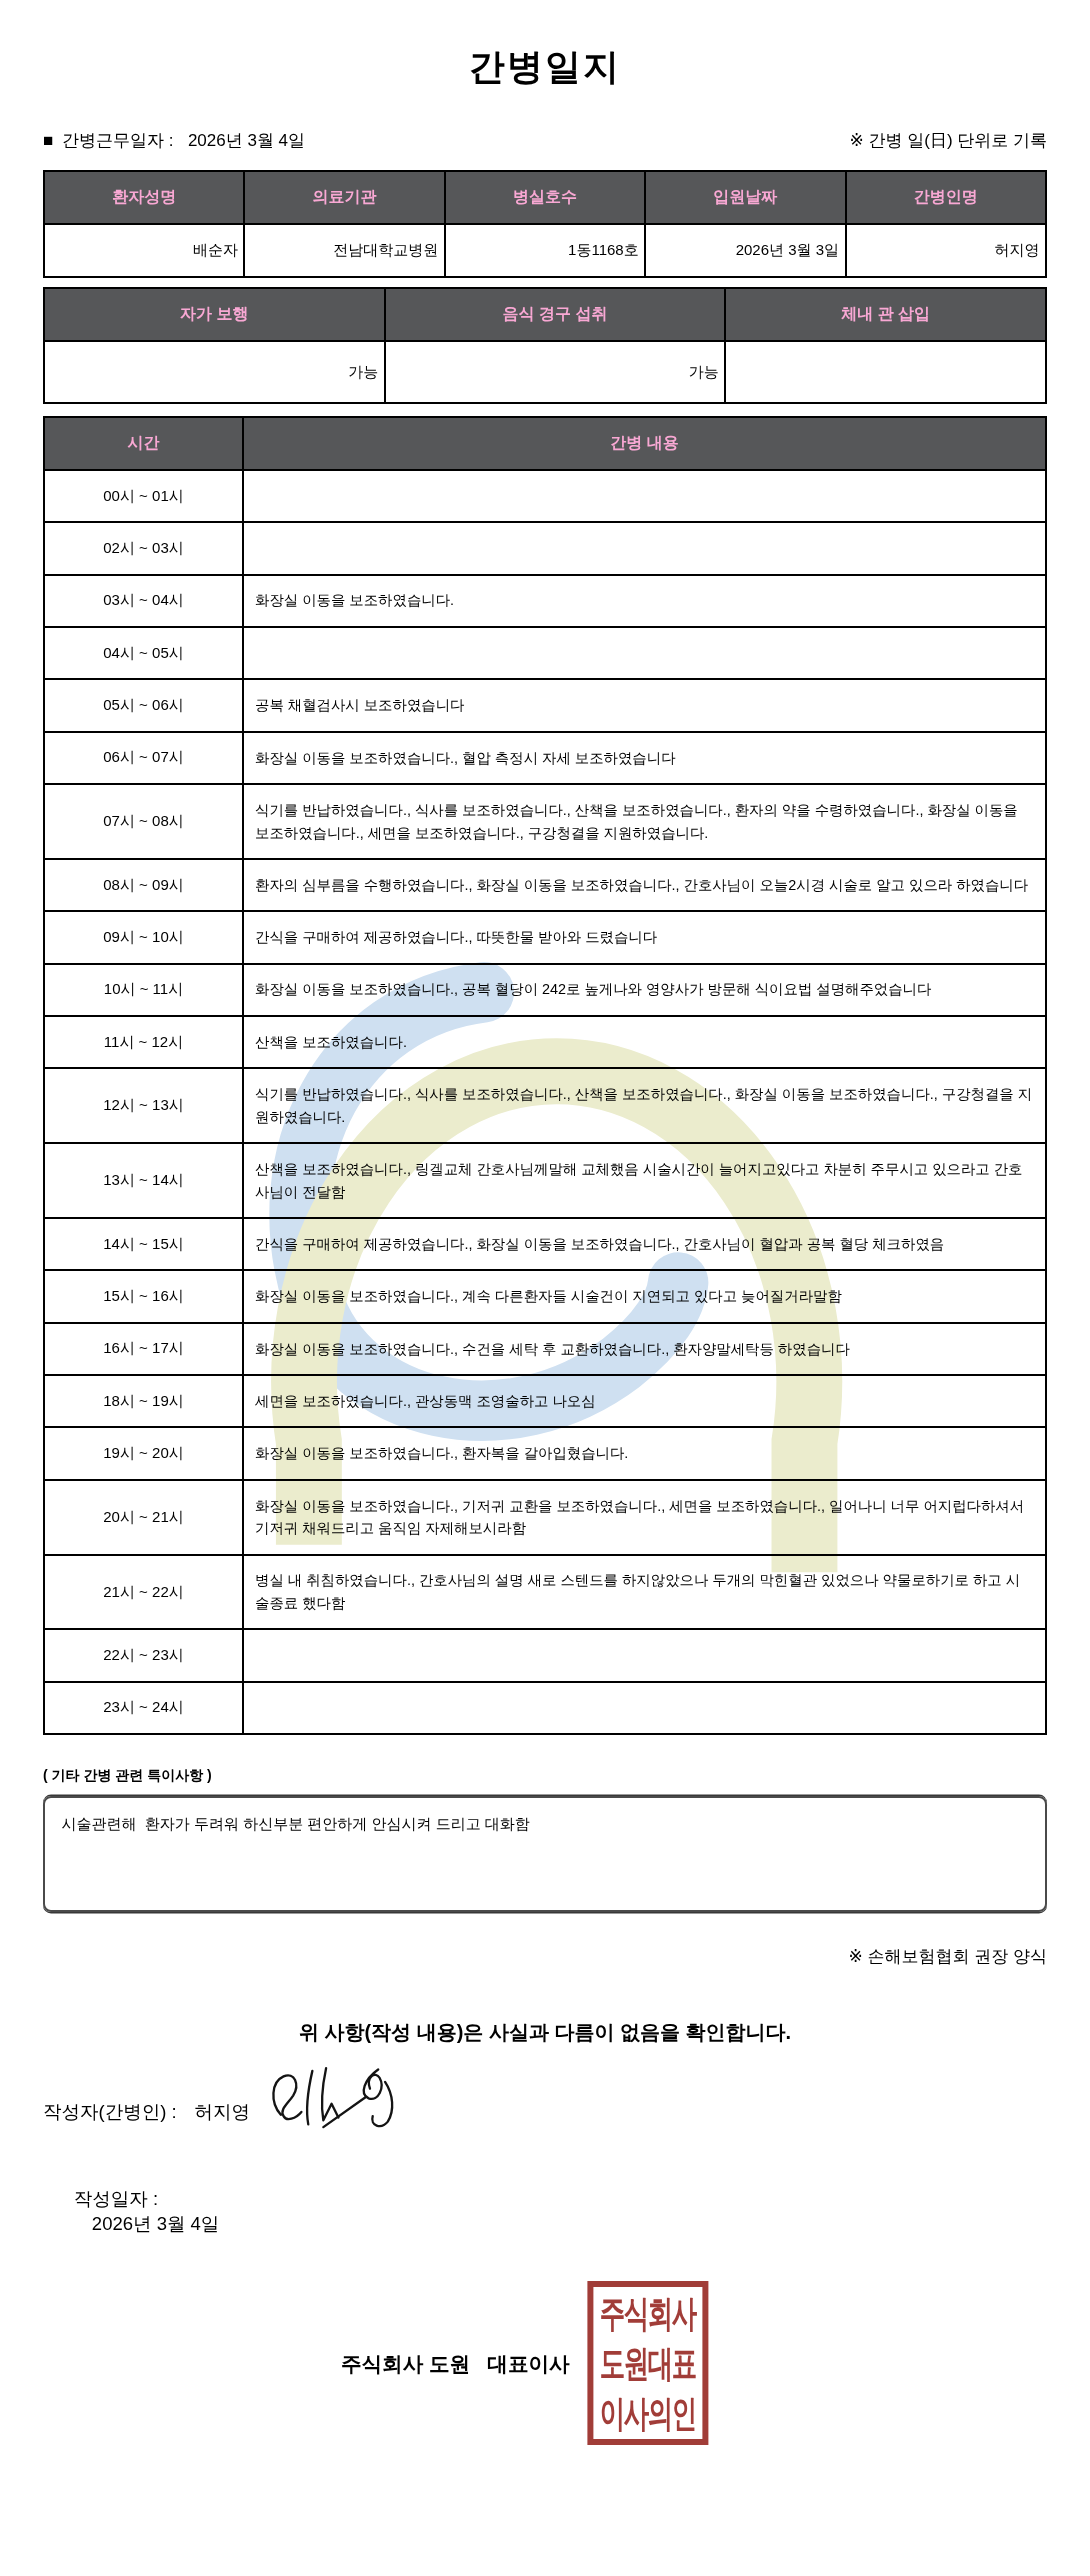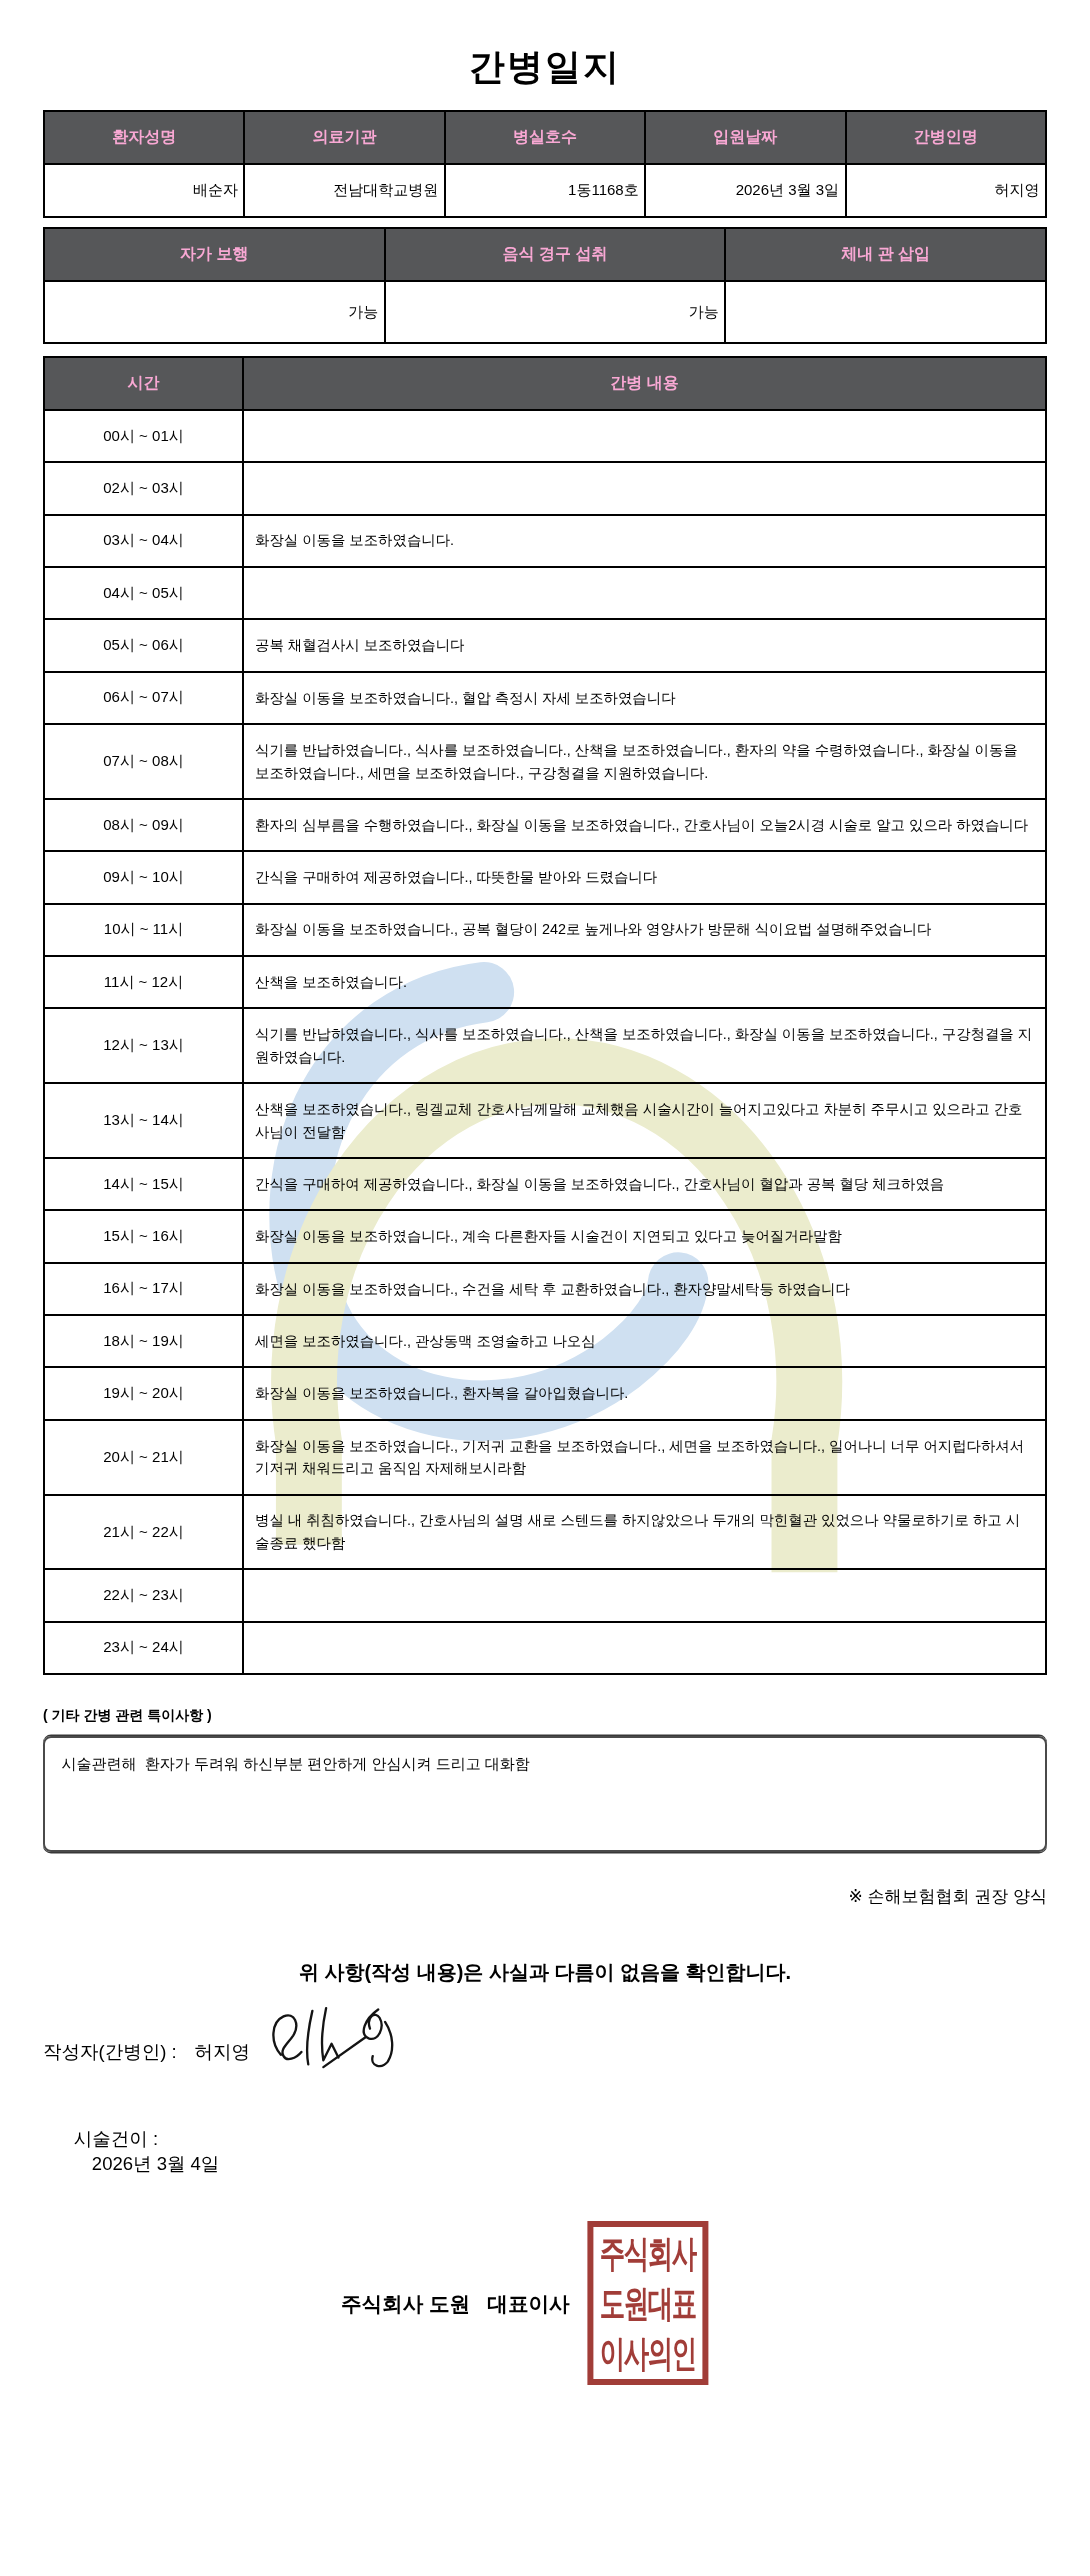--- a/index.html
+++ b/index.html
@@ -49,20 +49,28 @@
 
   <svg class="wm" width="1090" height="2576" viewBox="0 0 1588 3752" aria-hidden="true">
     <path d="M 705 1445 C 500 1470 390 1680 455 1890 C 510 2060 740 2110 905 1985 C 960 1942 985 1900 988 1868" fill="none" stroke="#cfe0f1" stroke-width="88" stroke-linecap="round"></path>
     <path d="M 450 2250 L 450 2100 A 368 452 0 1 1 1172 2100 L 1172 2290" fill="none" stroke="#ebeccd" stroke-width="96" stroke-linecap="butt"></path>
   </svg>
 
   <div class="content">
 
     <h1 class="doc-title">간병일지</h1>
 
+    <div class="meta">
+      <div>
+        <span class="sq">■</span>
+        <span class="lbl">간병근무일자  :</span>
+        <span>2026년 3월 4일</span>
+      </div>
+      <div>※ 간병 일(日) 단위로 기록</div>
+    </div>
 
     <table class="tbl mt1">
       <colgroup>
           <col style="width:20%">
           <col style="width:20%">
           <col style="width:20%">
           <col style="width:20%">
           <col style="width:20%">
         </colgroup>
       <tbody>
@@ -220,21 +228,21 @@
           <path d="M72,14 C66,40 62,70 66,92"></path>
           <path d="M92,10 C86,38 84,62 88,86 L100,62 L110,82"></path>
           <path d="M88,96 L150,52"></path>
           <path d="M168,12 C148,26 140,48 154,54 C168,59 178,38 170,24 C164,14 150,22 156,40"></path>
           <path d="M178,30 C190,48 192,72 182,88 C172,100 156,94 160,80"></path>
         </g>
       </svg>
     </div>
 
     <div class="wdate">
-      <span>시술건이 :</span>
+      <span>작성일자 :</span>
       <span class="val">2026년 3월 4일</span>
     </div>
 
     <div class="company-row">
       <div class="company">주식회사 도원   대표이사</div>
       <div class="seal">
         <div class="line">주식회사</div>
         <div class="line">도원대표</div>
         <div class="line">이사의인</div>
       </div>

